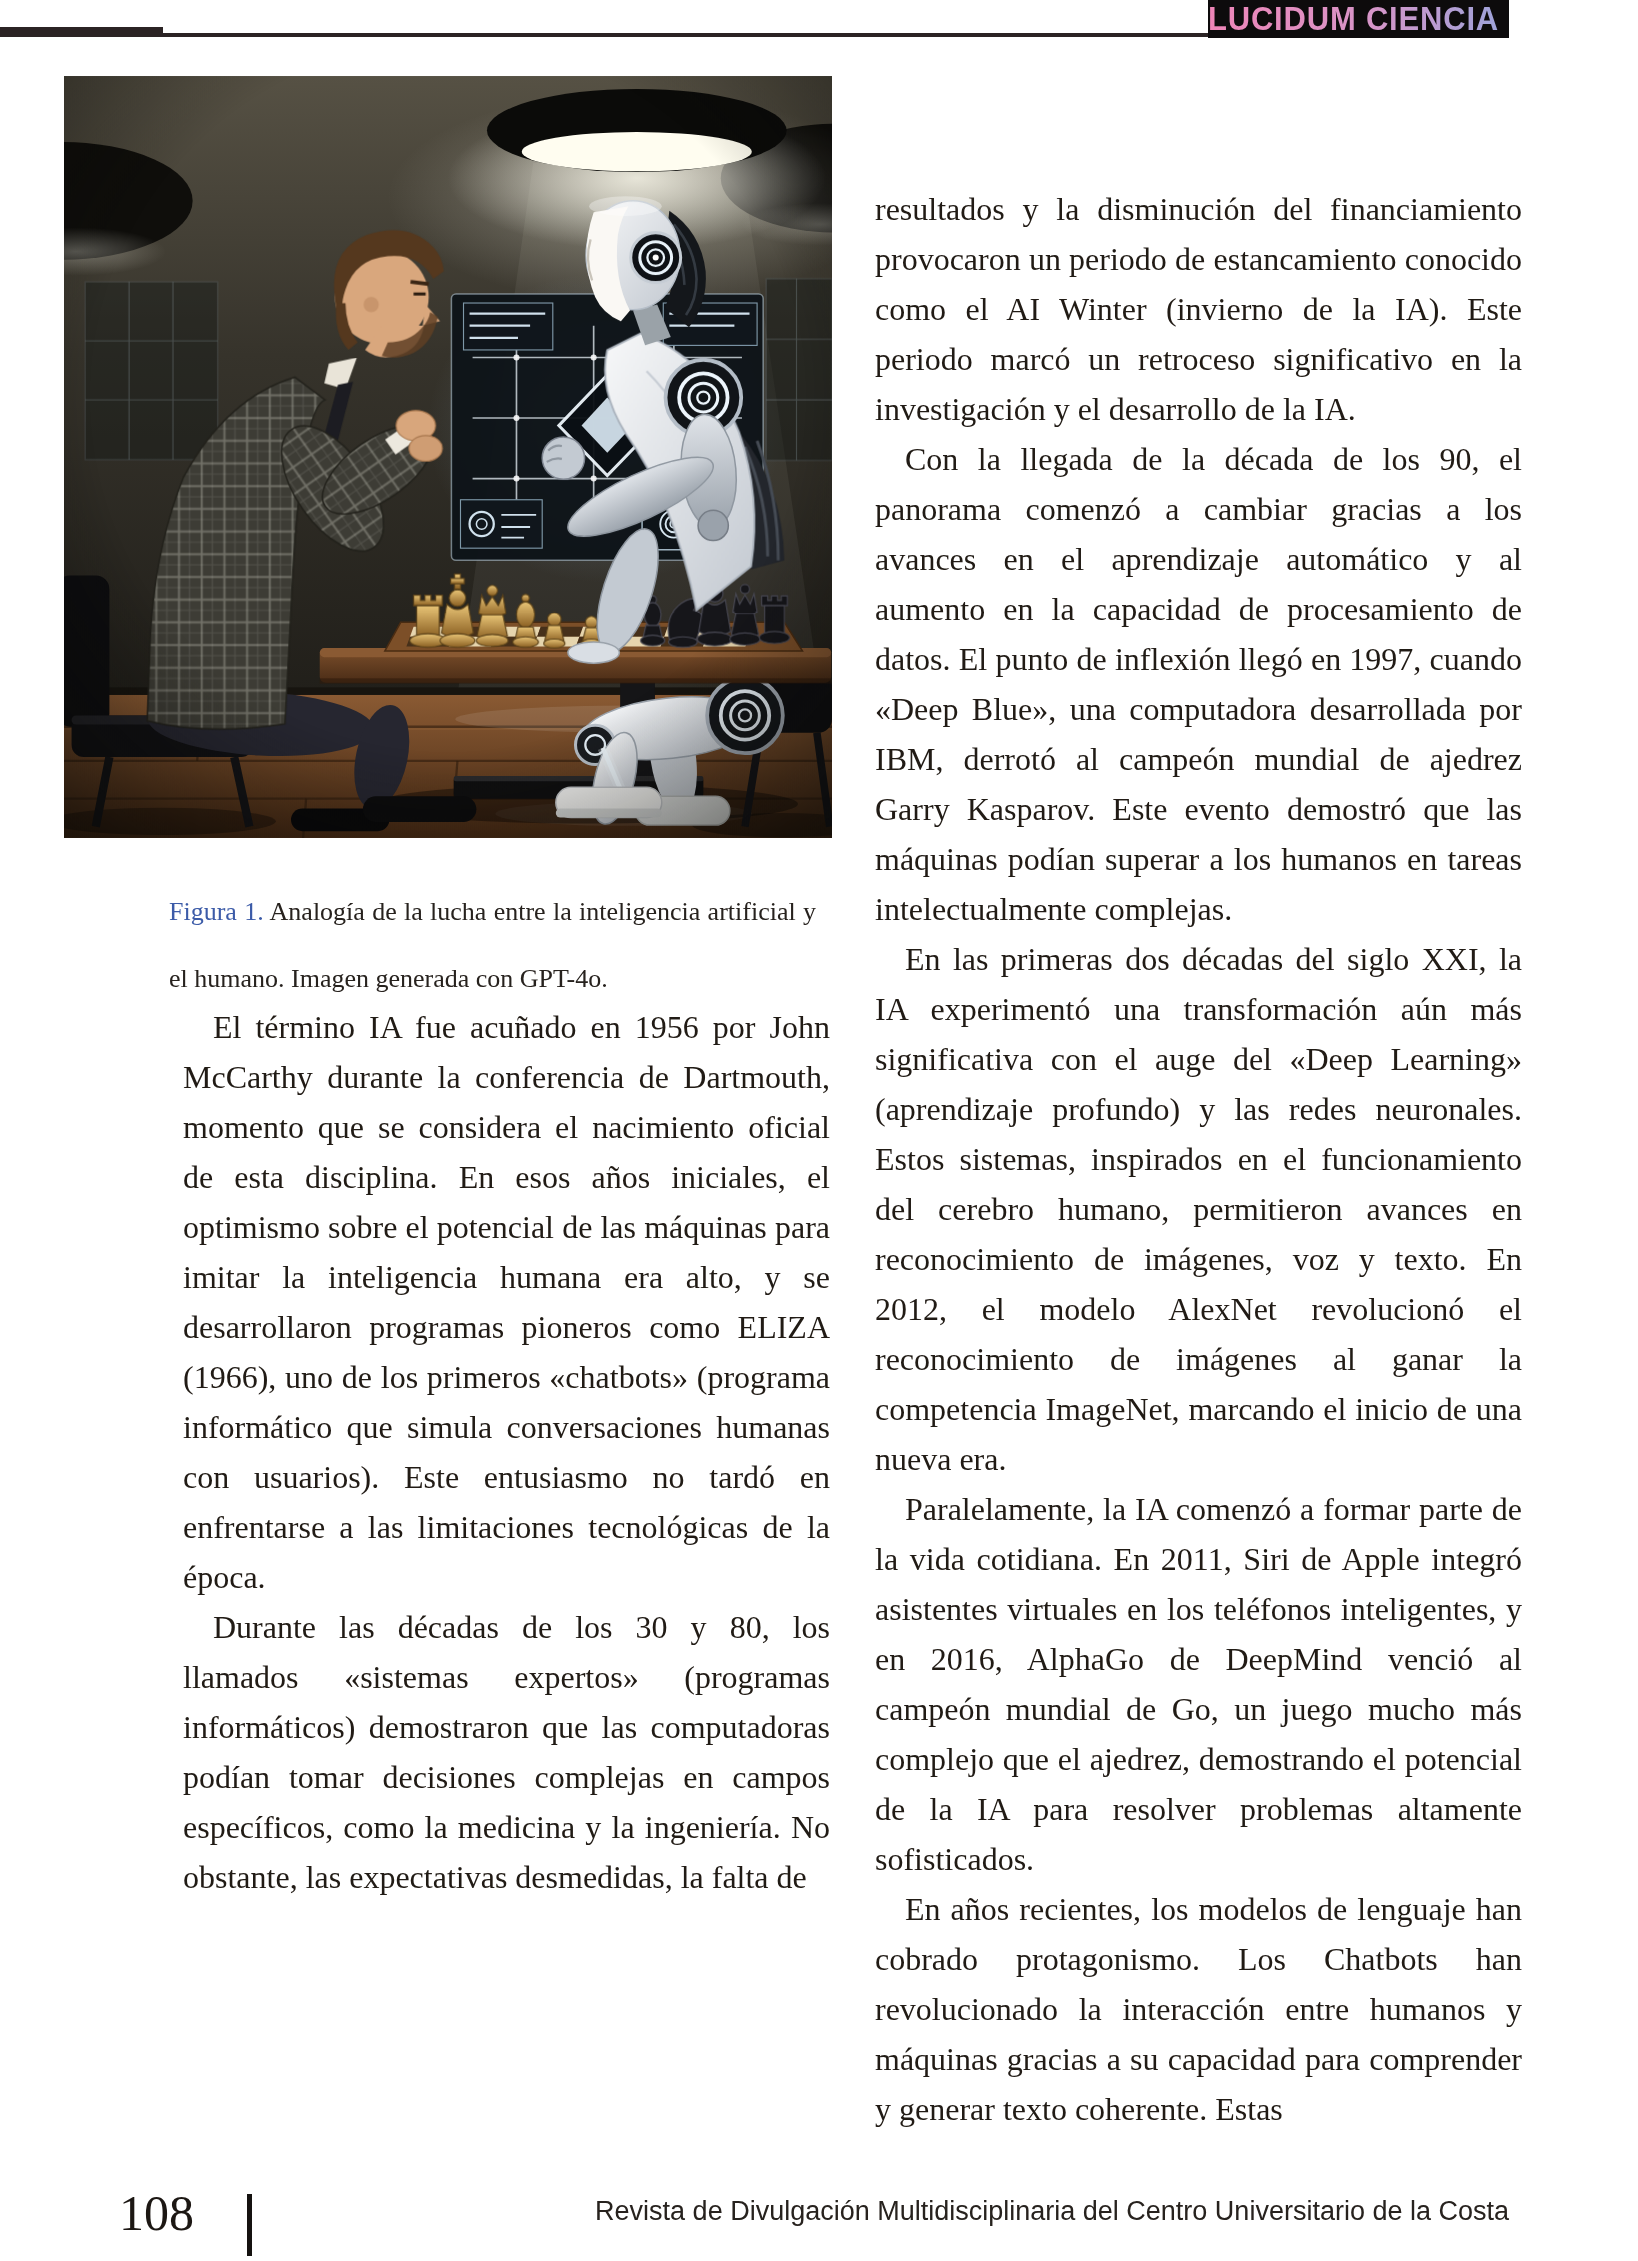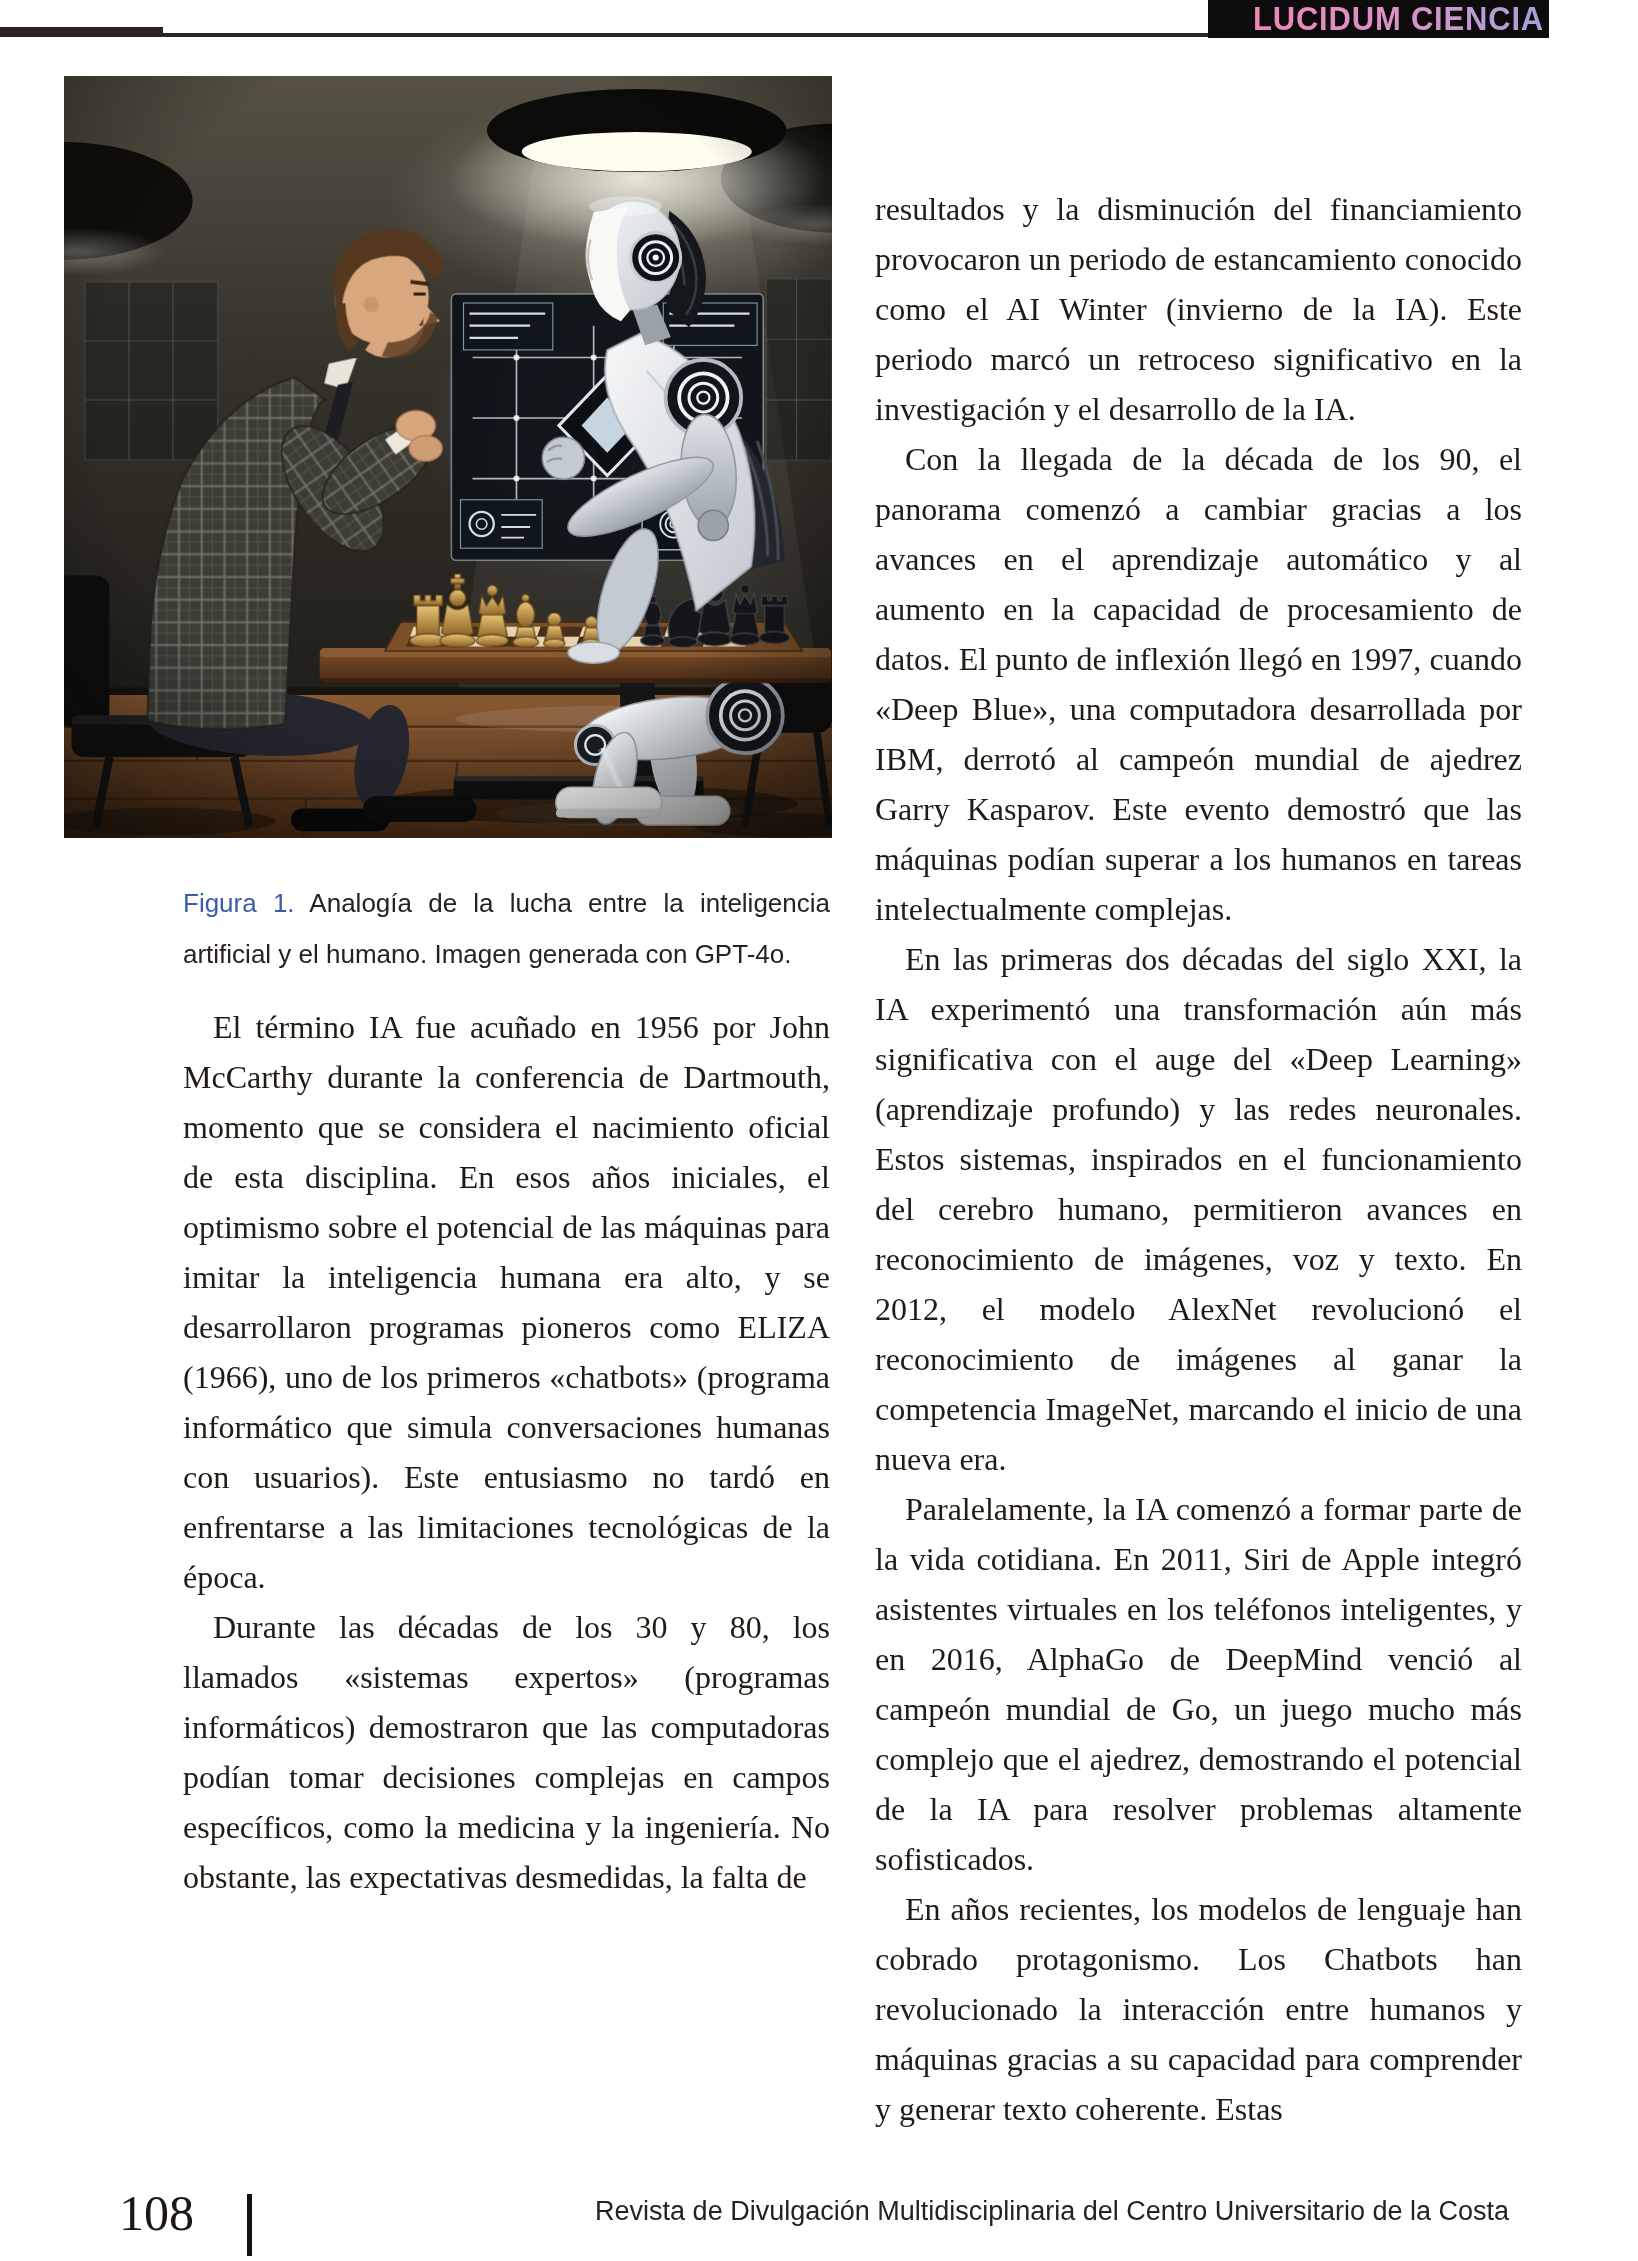--- a/index.html
+++ b/index.html
@@ -5,35 +5,35 @@
   html,body { margin:0; padding:0; }
   body {
     width:1638px; height:2261px; position:relative; background:#ffffff;
     font-family:"Liberation Serif", serif; overflow:hidden;
   }
   
   .rule-thick { position:absolute; left:0; top:26.5px; width:163px; height:10.6px; background:#2b2324; }
   .rule-thin  { position:absolute; left:0; top:33px; width:1509px; height:3.8px; background:#2b2324; }
   .logo-box {
     position:absolute; left:1208px; top:0; width:301px; height:38px; background:#0d0b0c;
-    display:flex; align-items:center; justify-content:center;padding-left:40px;
+    display:flex; align-items:center; justify-content:flex-start;
   }
   .logo-text {
     font-family:"Liberation Sans", sans-serif; font-weight:bold; font-size:31px; letter-spacing:0.8px;
     background:linear-gradient(90deg,#ef85b7 0%, #d795c8 55%, #9fa3da 100%);
     -webkit-background-clip:text; background-clip:text; color:transparent; transform:scaleY(1.06);
     white-space:nowrap;
   }
   
   .figure-wrap { position:absolute; left:64px; top:76px; width:768px; height:762px; }
   .figure-wrap svg { display:block; }
   
   .caption {
-    position:absolute; left:183px; top:852px; width:647px;
-    font-family:Liberation Sans, sans-serif; font-size:26px; line-height:51px;
+    position:absolute; left:169px; top:852px; width:647px;
+    font-family:Liberation Serif, serif; font-size:26px; line-height:67px;
     color:#27221e; text-align:justify;
   }
   .caption .fig-label { color:#3c5ba8; }
   
   .col {
     position:absolute; width:647px; font-size:32px; line-height:50px;
     color:#211b15; text-align:justify; overflow:hidden;
   }
   .col-left  { left:183px;  top:1002px; height:1138px; }
   .col-right { left:875px; top:144px;  height:2008px; }

